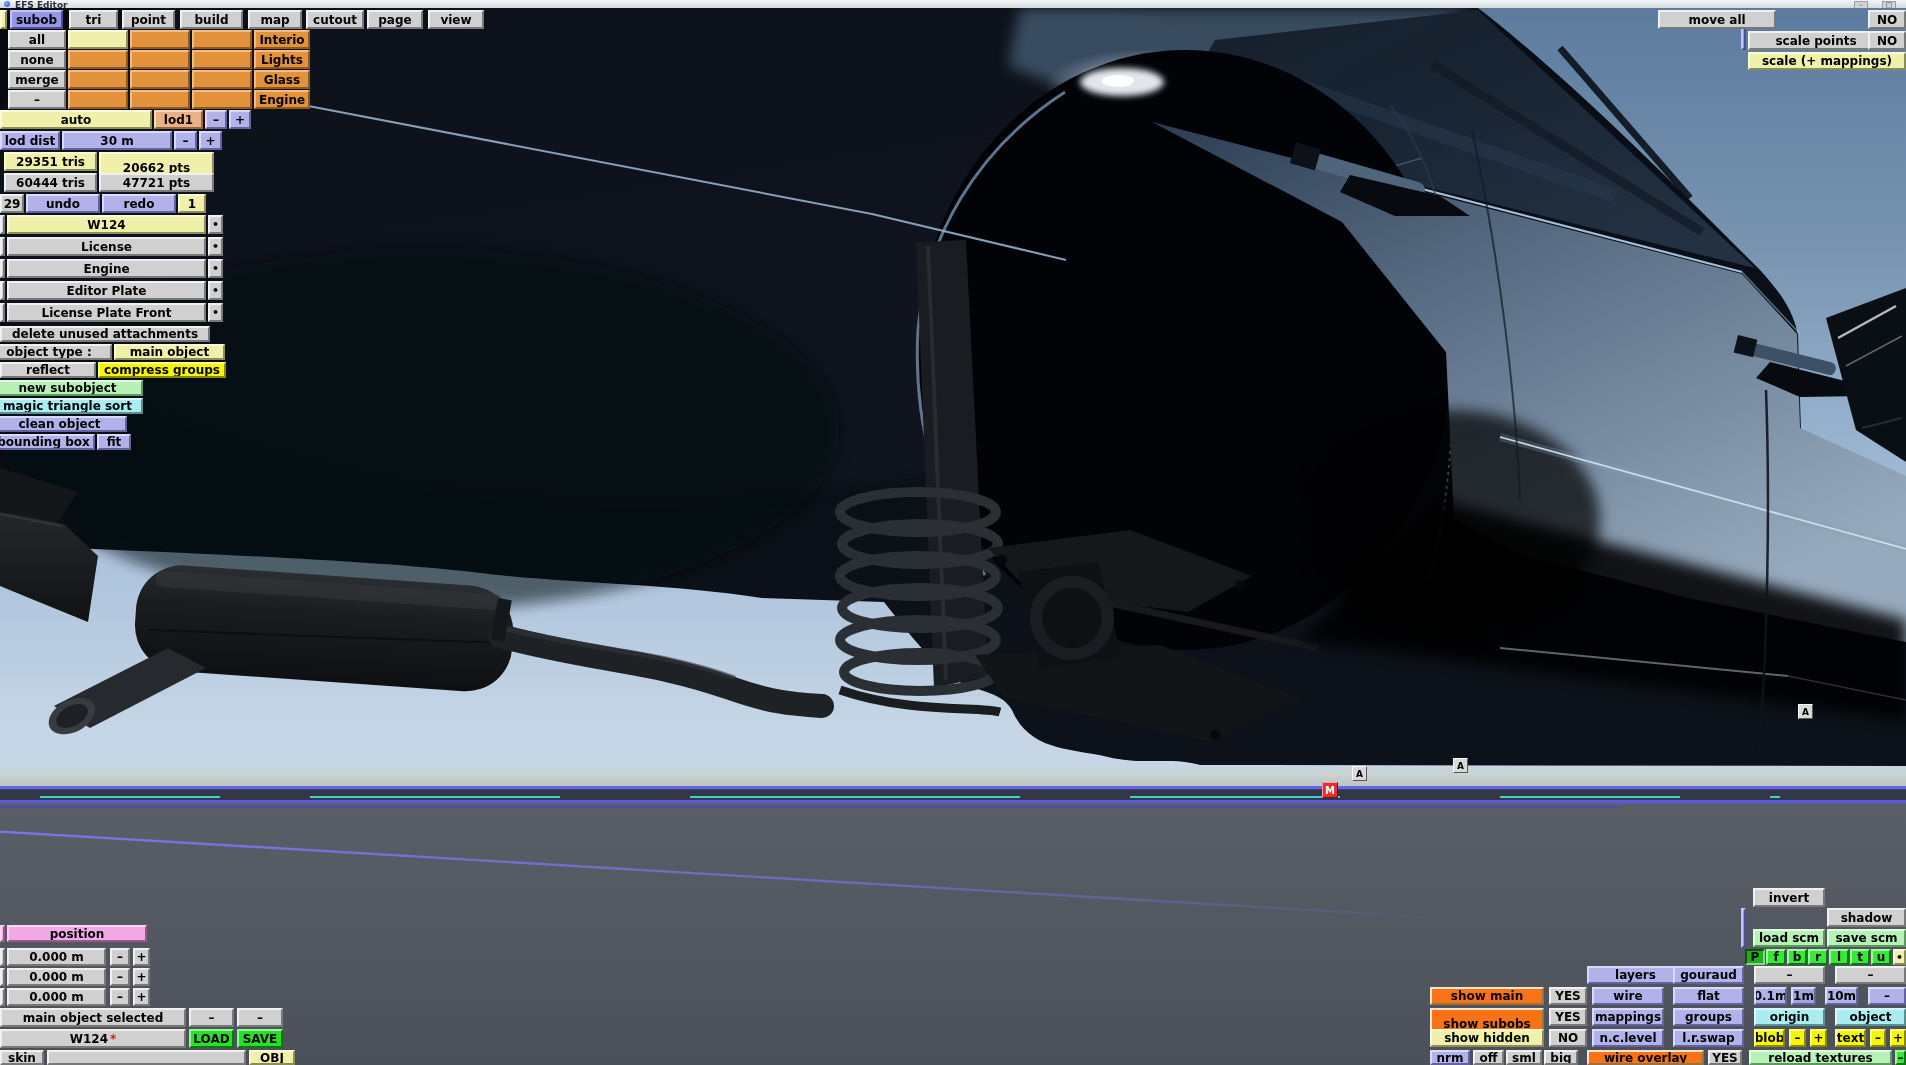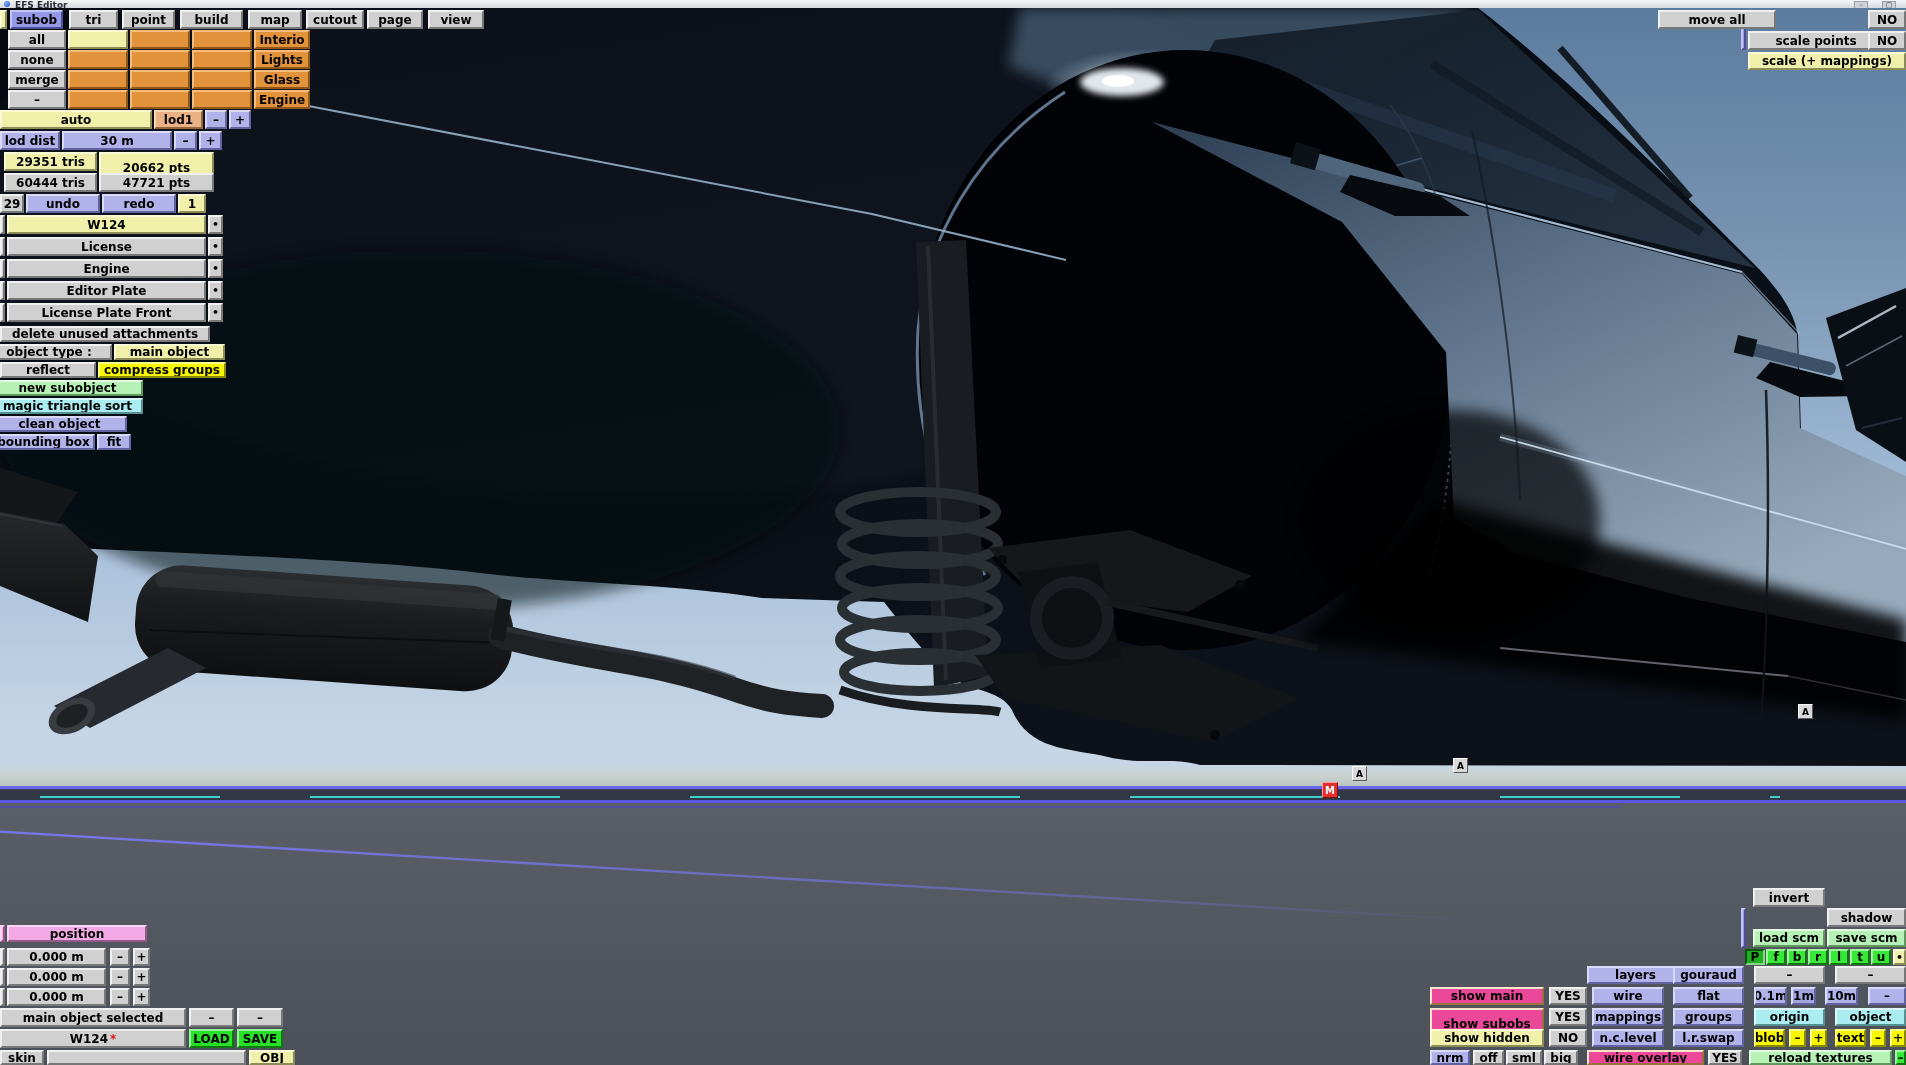--- a/index.html
+++ b/index.html
@@ -13,21 +13,21 @@
   .vpurple{background:#9598e6;border-color:#c2c4f6 #4e4e96 #4e4e96 #c2c4f6}
   .orange{background:#e2923a;border-color:#f2bd7e #8f581b #8f581b #f2bd7e}
   .py{background:#f0f0aa;border-color:#fafad6 #8c8c58 #8c8c58 #fafad6}
   .yellow{background:#f6f600;border-color:#fcfc86 #8a8a00 #8a8a00 #fcfc86}
   .tan{background:#e9b184;border-color:#f8d8b6 #93663c #93663c #f8d8b6}
   .green{background:#28e028;border-color:#96f796 #0d780d #0d780d #96f796}
   .pgreen{background:#b6f2b6;border-color:#e2fbe2 #5f975f #5f975f #e2fbe2}
   .bgreen{background:#38e838;border-color:#a0f8a0 #107510 #107510 #a0f8a0}
   .pressed{background:#1fae1f;border-color:#0b560b #84da84 #84da84 #0b560b}
   .cyan{background:#aaedf0;border-color:#daf8fa #578f93 #578f93 #daf8fa}
-  .peach{background:#ec4899;border-color:#fae4ca #99713e #99713e #fae4ca}
+  .peach{background:#f97316;border-color:#fae4ca #99713e #99713e #fae4ca}
   .pink{background:#f3a9e6;border-color:#fbd6f4 #95588b #95588b #fbd6f4}
   .sliver{border-width:2px;}
   .titlebar{position:absolute;top:0;left:0;width:1906px;height:8px;
      background:linear-gradient(#f4f6f8,#d5d9dd);overflow:hidden;z-index:40;}
   .titlebar .t{position:absolute;top:0px;left:15px;font:bold 9px "DejaVu Sans",sans-serif;color:#2a2f38;}
   .appicon{position:absolute;top:1px;left:4px;width:6px;height:6px;border-radius:50%;
      background:radial-gradient(circle at 35% 35%,#7ab0ff,#1c4fd0);}
   .winbtn{position:absolute;top:1px;width:12px;height:6px;background:#cfd3d8;border:1px solid #9aa0a8;
      font:7px "DejaVu Sans",sans-serif;color:#444;display:flex;align-items:center;justify-content:center;overflow:hidden}
   .marker{position:absolute;width:13px;height:13px;display:flex;align-items:center;justify-content:center;

